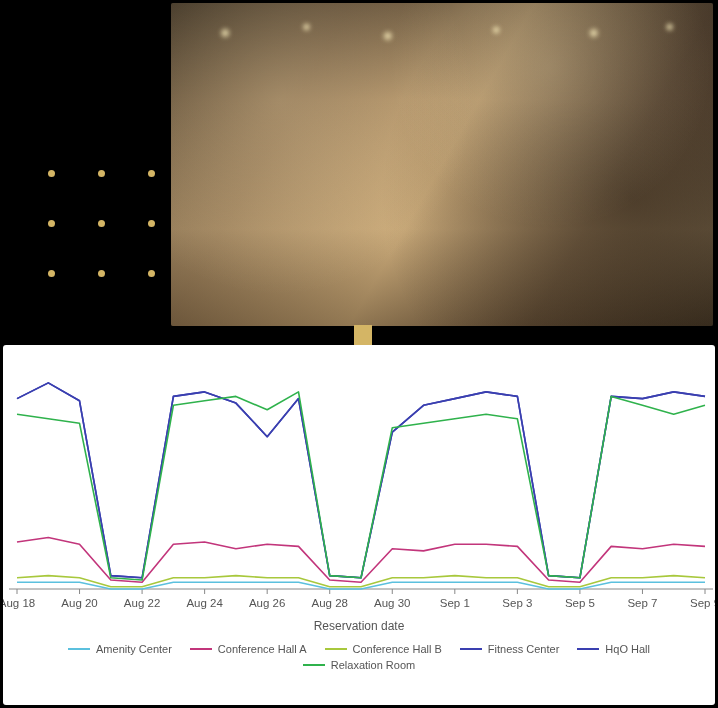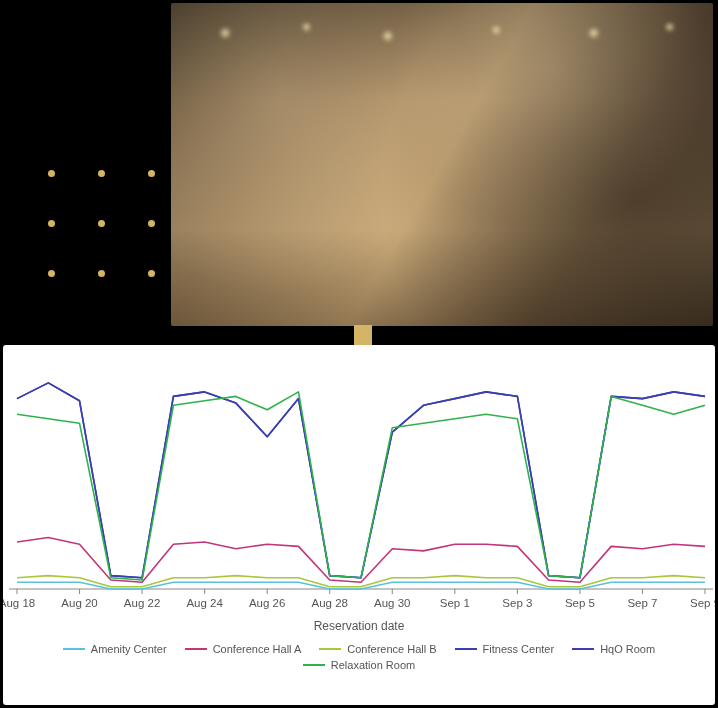--- a/index.html
+++ b/index.html
@@ -190,20 +190,20 @@
       <div class="legend-item">
         <span class="legend-swatch" style="background: rgb(168, 200, 60);"></span>
         <span>Conference Hall B</span>
       </div>
       <div class="legend-item">
         <span class="legend-swatch" style="background: rgb(58, 63, 176);"></span>
         <span>Fitness Center</span>
       </div>
       <div class="legend-item">
         <span class="legend-swatch" style="background: rgb(58, 63, 176);"></span>
-        <span>HqO Room</span>
+        <span>HqO Hall</span>
       </div>
       <div class="legend-item">
         <span class="legend-swatch" style="background: rgb(47, 178, 76);"></span>
         <span>Relaxation Room</span>
       </div>
     </div>
 </div>
 
 </body></html>

